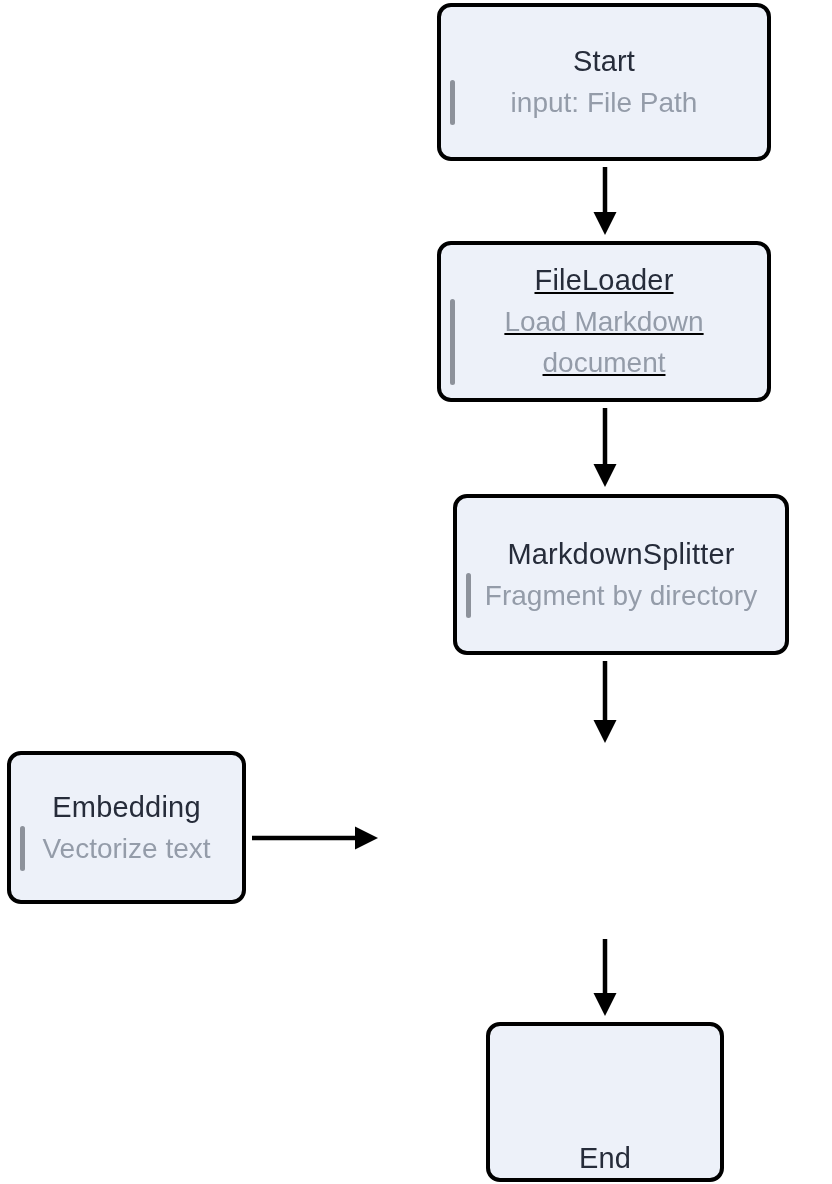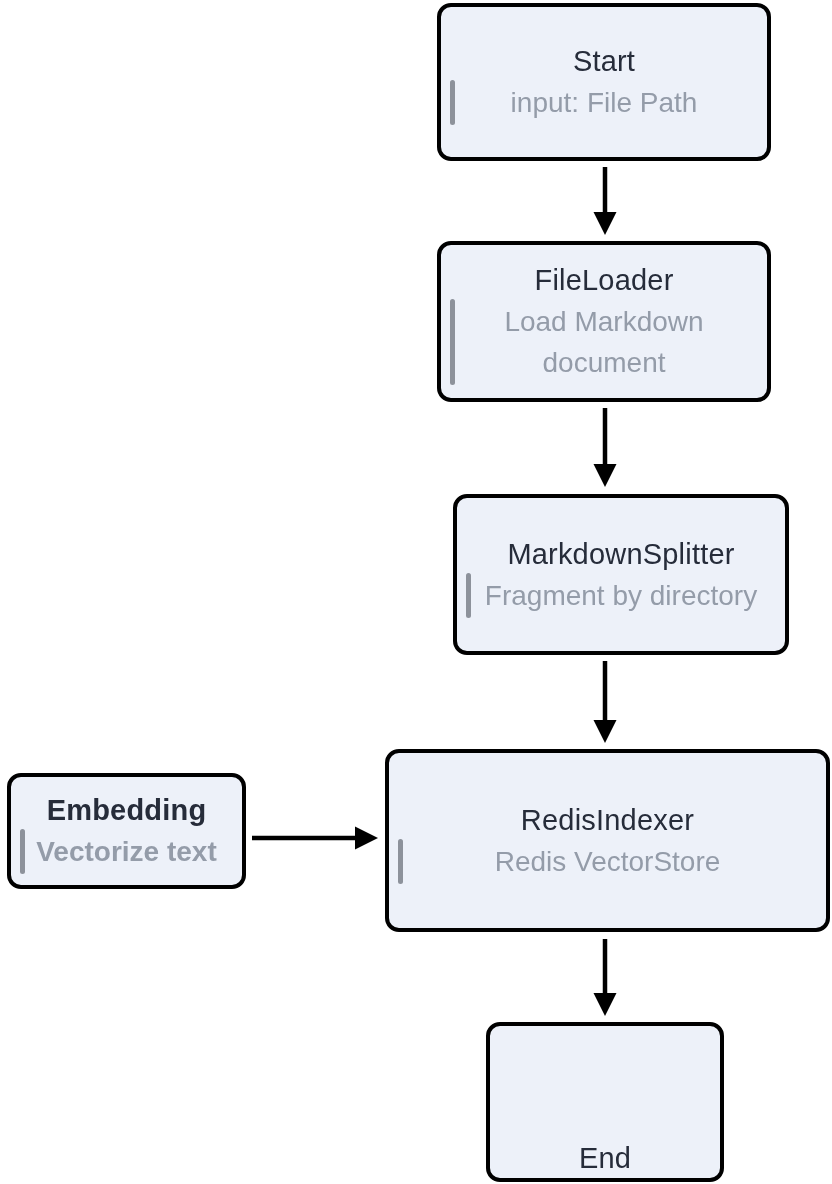--- a/index.html
+++ b/index.html
@@ -51,24 +51,24 @@
   }
   .accent-bar {
     position: absolute;
     left: 9px; top: -2px; bottom: -2px;
     width: 5px;
     border-radius: 3px;
     background: var(--accent-bar);
   }
 
   .node-start            { left: 437px; top: 3px;    width: 334px; height: 158px; }
-  .node-fileloader       { left: 437px; top: 241px;  width: 334px; height: 161px; }
+  .node-fileloader       { left: 437px; top: 241px;  width: 334px; height: 161px; text-decoration: underline; }
   .node-fileloader .subtitle { max-width: 255px; }
   .node-markdownsplitter { left: 437px; top: 494px;  width: 336px; height: 161px; margin-left: 16px; }
-  .node-embedding        { left: 7px;   top: 773px;  width: 239px; height: 116px; font-weight: bold; }
+  .node-embedding        { left: 7px;   top: 751px;  width: 239px; height: 153px; }
   .node-redisindexer     { left: 385px; top: 749px;  width: 445px; height: 183px; }
   .node-end              { left: 486px; top: 1022px; width: 238px; height: 160px; justify-content: flex-end; }
 </style>
 </head>
 <body>
 
 <div class="canvas">
 
   <svg class="edges" width="832" height="1184" viewBox="0 0 832 1184">
     <g class="edge">
@@ -118,26 +118,19 @@
   </div>
 
   <div class="node node-embedding">
     <div class="title">Embedding</div>
     <div class="subtitle-row">
       <span class="accent-bar"></span>
       <div class="subtitle">Vectorize text</div>
     </div>
   </div>
 
-  <div class="node node-redisindexer">
-    <div class="title">RedisIndexer</div>
-    <div class="subtitle-row">
-      <span class="accent-bar"></span>
-      <div class="subtitle">Redis VectorStore</div>
-    </div>
-  </div>
 
   <div class="node node-end">
     <div class="title">End</div>
 
   </div>
 
 </div>
 
 </body></html>

